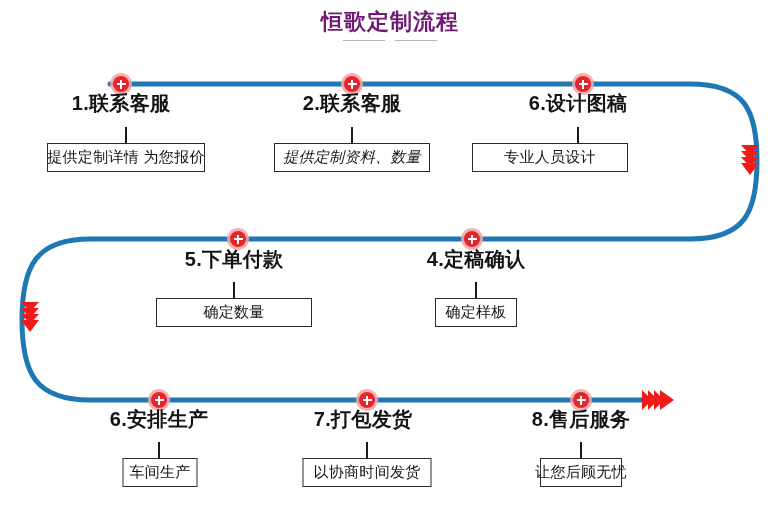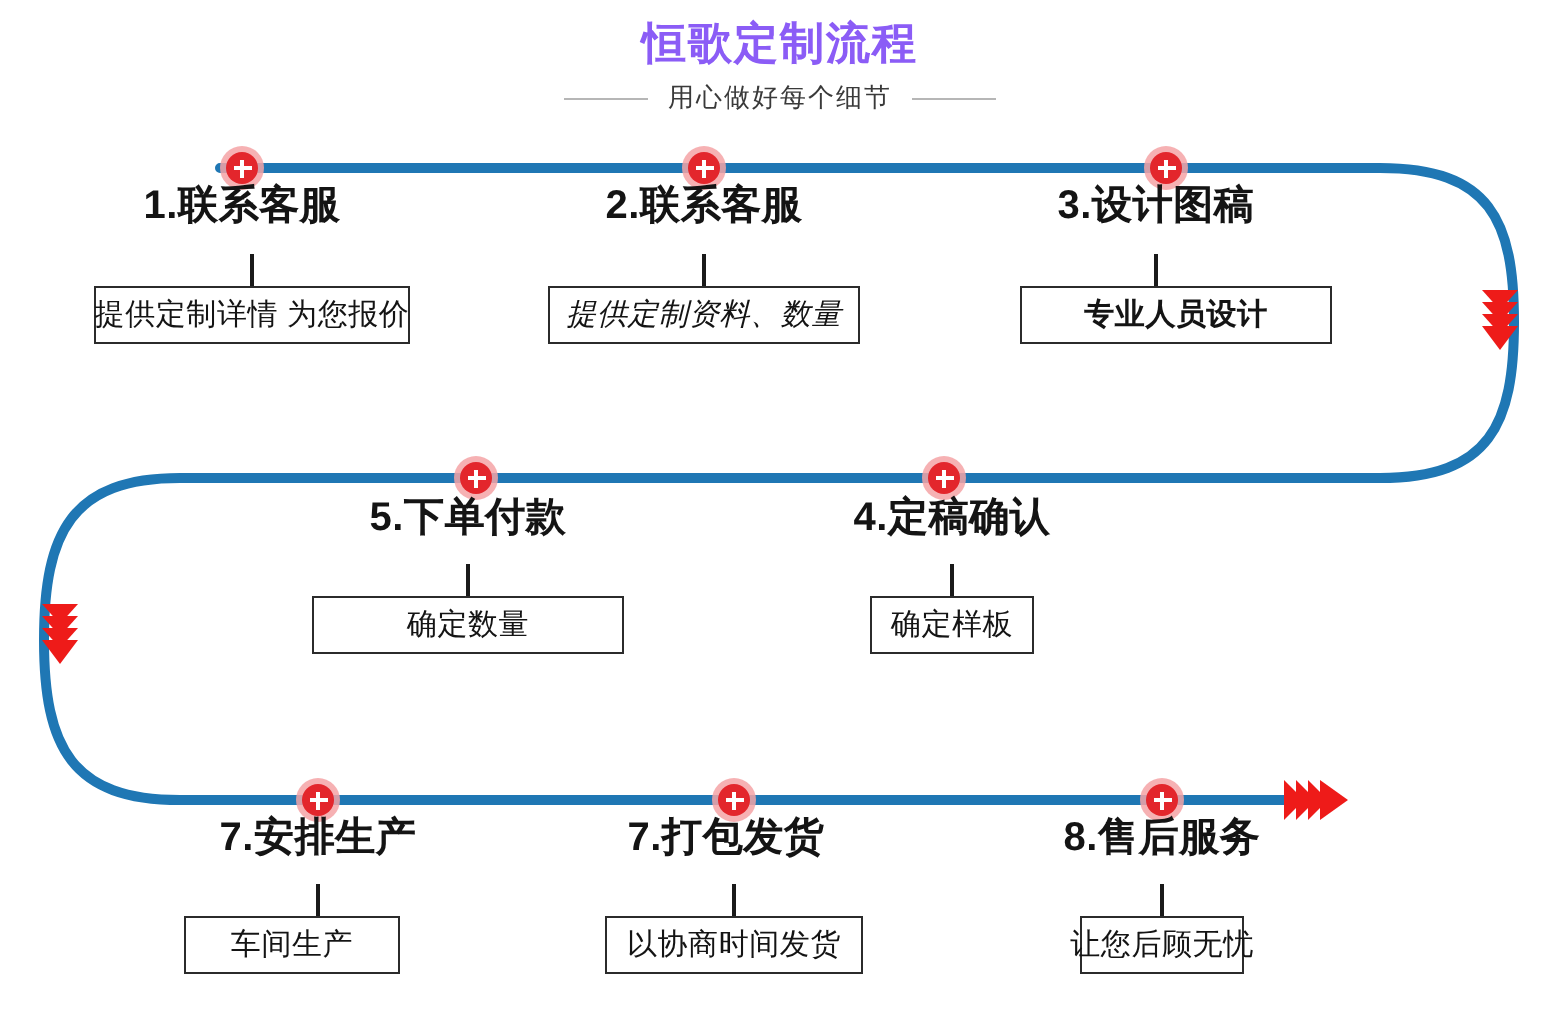--- a/index.html
+++ b/index.html
@@ -21,21 +21,21 @@
     position: absolute;
     left: 0;
     top: 8px;
     width: 780px;
     text-align: center;
   }
   #title {
     font-size: 22px;
     font-weight: bold;
     letter-spacing: 1px;
-    color: #8b5cf6;
+    color: #701a75;
     line-height: 28px;
   }
   #subtitle-row {
     display: flex;
     align-items: center;
     justify-content: center;
     gap: 10px;
     margin-top: 4px;
   }
   .sub-rule {
@@ -141,21 +141,20 @@
     letter-spacing: 0.3px;
   }
 </style>
 </head>
 <body>
 
 <div id="header">
   <div id="title">恒歌定制流程</div>
   <div id="subtitle-row">
     <div class="sub-rule"></div>
-    <div id="subtitle">用心做好每个细节</div>
     <div class="sub-rule"></div>
   </div>
 </div>
 
 <svg id="track" viewBox="0 0 780 513">
 
   <path d="M 110,84 L 690,84
            C 745,84 757,110 757,161
            C 757,212 745,239 690,239
            L 90,239
@@ -208,23 +207,23 @@
 <div class="desc-box" style="left:352px; top:143px; width:156px;font-style:italic;">
   <span>提供定制资料、数量</span>
 </div>
 
 <div class="node" style="left:583px; top:84px;">
   <div class="halo"></div>
   <div class="dot"></div>
   <div class="plus-h"></div>
   <div class="plus-v"></div>
 </div>
-<div class="step-label" style="left:578px; top:93px;">3.设计图稿</div>
+<div class="step-label" style="left:578px; top:93px;">6.设计图稿</div>
 <div class="stem" style="left:578px; top:127px; height:16px;"></div>
-<div class="desc-box" style="left:588px; top:143px; width:156px;font-weight:bold;">
+<div class="desc-box" style="left:550px; top:143px; width:156px;">
   <span>专业人员设计</span>
 </div>
 
 <div class="node" style="left:472px; top:239px;">
   <div class="halo"></div>
   <div class="dot"></div>
   <div class="plus-h"></div>
   <div class="plus-v"></div>
 </div>
 <div class="step-label" style="left:476px; top:249px;">4.定稿确认</div>
@@ -244,23 +243,23 @@
 <div class="desc-box" style="left:234px; top:298px; width:156px;">
   <span>确定数量</span>
 </div>
 
 <div class="node" style="left:159px; top:400px;">
   <div class="halo"></div>
   <div class="dot"></div>
   <div class="plus-h"></div>
   <div class="plus-v"></div>
 </div>
-<div class="step-label" style="left:159px; top:409px;">7.安排生产</div>
+<div class="step-label" style="left:159px; top:409px;">6.安排生产</div>
 <div class="stem" style="left:159px; top:442px; height:16px;"></div>
-<div class="desc-box" style="left:146px; top:458px; width:108px;">
+<div class="desc-box" style="left:160px; top:458px; width:75px;">
   <span>车间生产</span>
 </div>
 
 <div class="node" style="left:367px; top:400px;">
   <div class="halo"></div>
   <div class="dot"></div>
   <div class="plus-h"></div>
   <div class="plus-v"></div>
 </div>
 <div class="step-label" style="left:363px; top:409px;">7.打包发货</div>

